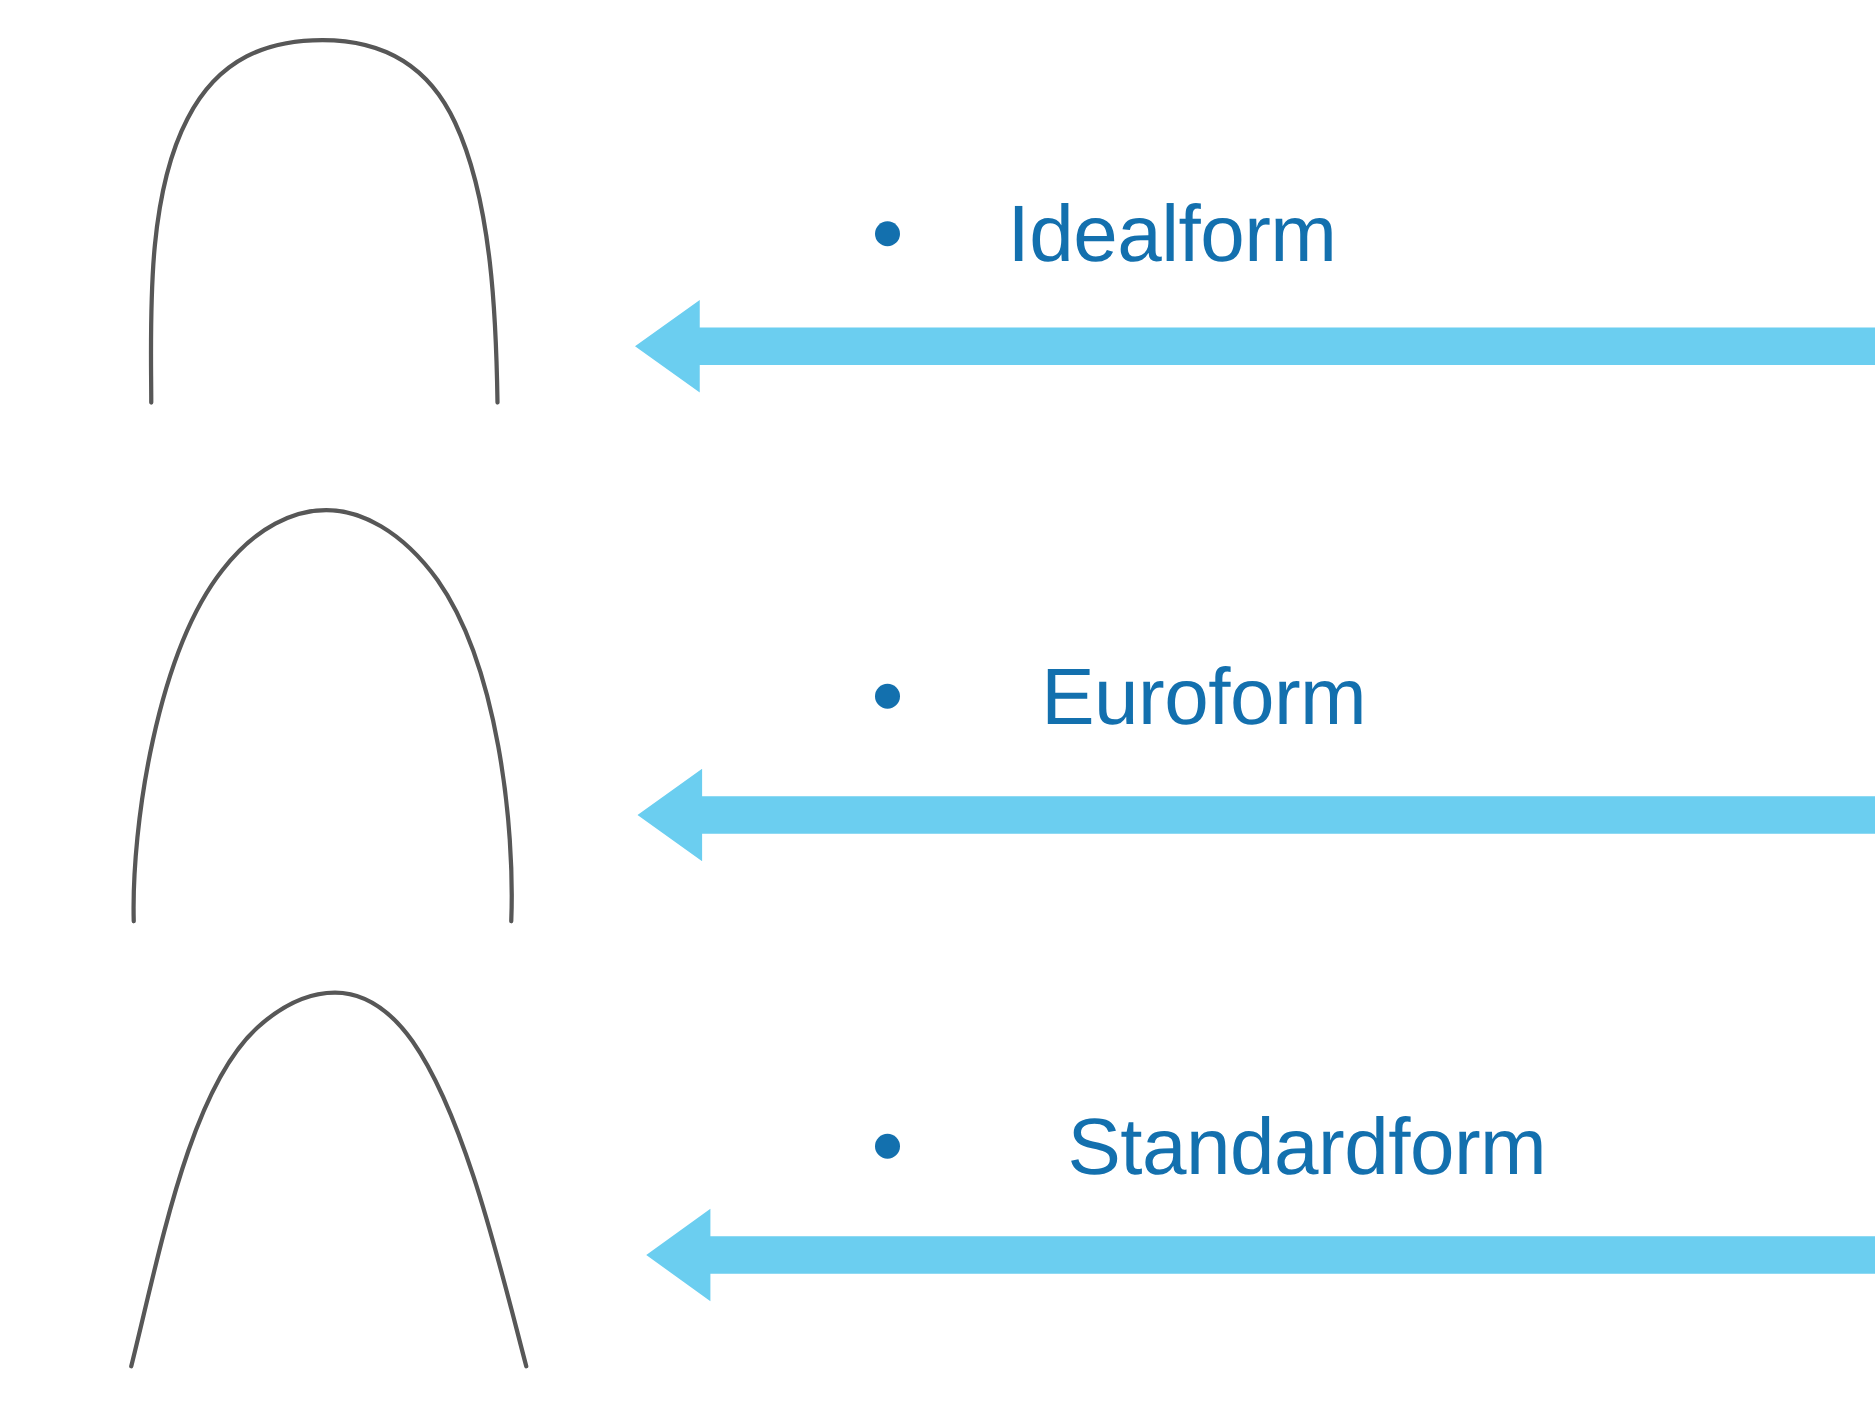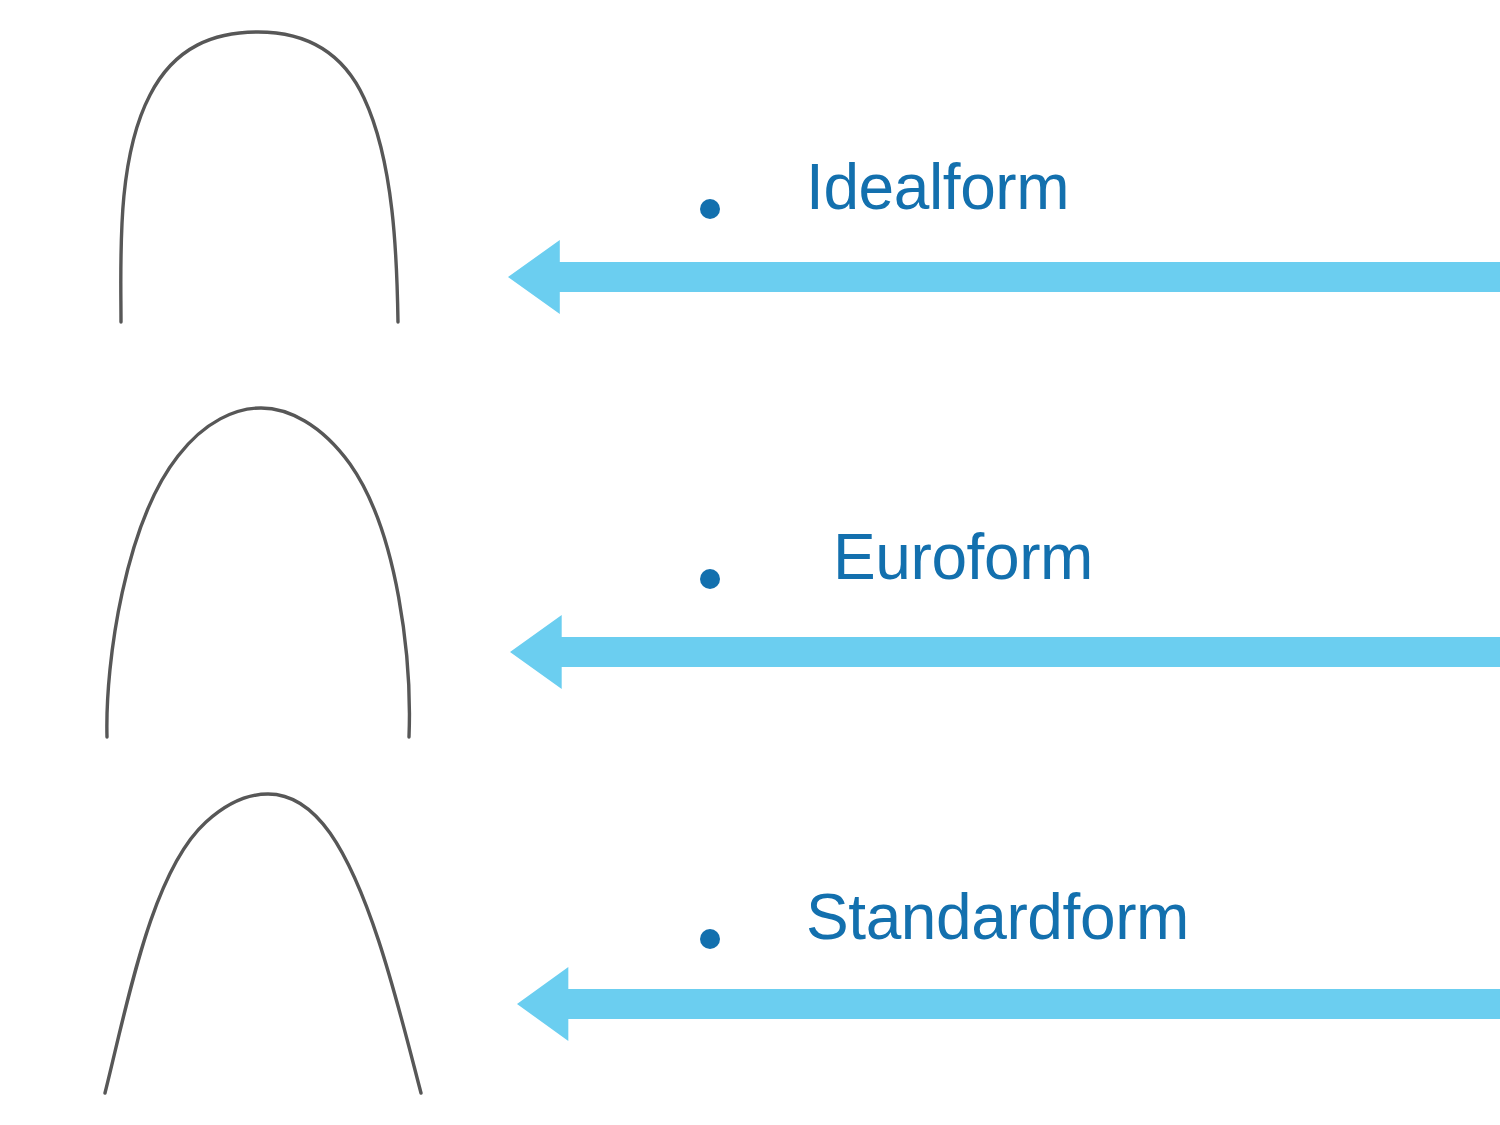--- a/index.html
+++ b/index.html
@@ -38,21 +38,21 @@
     stroke-linecap: round;
   }
   #fig-ideal      { top: 10px;  height: 330px; }
   #fig-euro       { top: 392px; height: 355px; }
   #fig-standard   { top: 775px; height: 330px; }
 
   
   .label-row {
     position: absolute;
     display: flex;
-    align-items: flex-end;
+    align-items: center;
     left: 700px;
     white-space: nowrap;
   }
   .bullet-dot {
     width: 20px;
     height: 20px;
     border-radius: 50%;
     background: #1370AE;
     flex: 0 0 auto;
     margin-right: 86px;
@@ -60,21 +60,21 @@
   .label-text {
     font-family: "Liberation Sans", sans-serif;
     font-size: 64px;
     font-weight: 400;
     color: #1370AE;
     letter-spacing: -0.4px;
     line-height: 1;
   }
   #label-ideal    { top: 155px; }
   #label-euro     { top: 525px; gap: 27px; }
-  #label-standard { top: 885px; }
+  #label-standard { top: 885px; gap: 48px; }
 
   
   .arrow {
     position: absolute;
     height: 74px;
     right: -4px;
   }
   .arrow svg { display: block; height: 100%; width: 100%; overflow: visible; }
   .arrow-shape { fill: #6BCEF0; }
   #arrow-ideal    { top: 240px;  left: 508px; }

